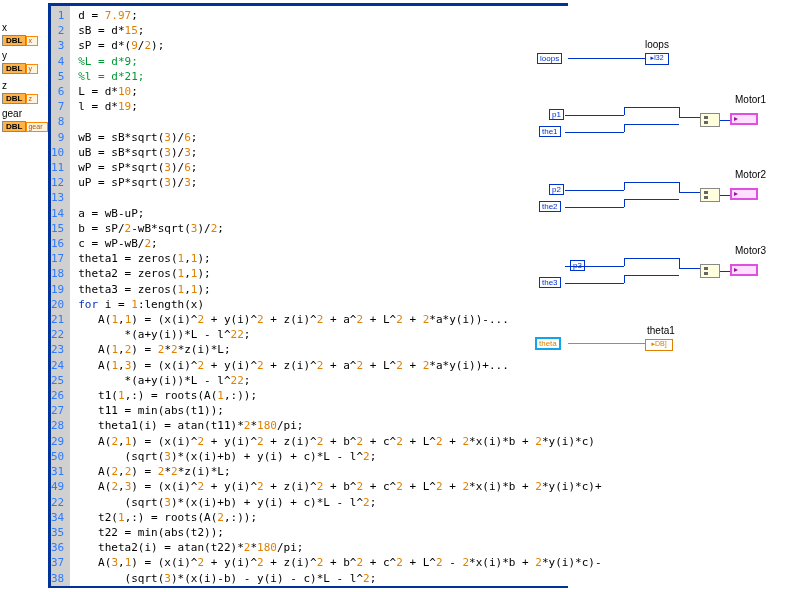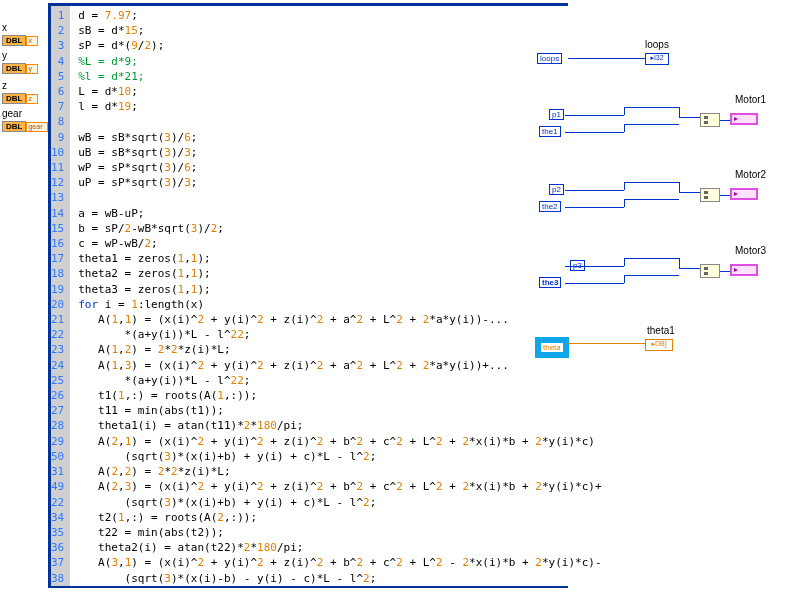--- a/index.html
+++ b/index.html
@@ -28,21 +28,21 @@
     .out-label { position: absolute; font-size: 10px; }
     .bundle { position: absolute; width: 20px; height: 14px; border: 1px solid #888; background: #ffd; }
     .bundle::before { content:""; position:absolute; left:3px; top:2px; width:4px; height:3px; background:#666; box-shadow: 0 5px 0 #666; }
     .motor-out { position: absolute; width: 28px; height: 12px; border: 2px solid #e050e0; background: #ffe0ff; }
     .motor-out::after { content:"▸"; font-size:8px; position:absolute; left:2px; top:-1px; color:#a0a; }
     
     .i32-box { position:absolute; width:24px; height:12px; border:1px solid #0033cc; font-size:7px; text-align:center; color:#0033cc; }
     .i32-box::before { content:"▸I32"; }
     .theta-out { position:absolute; width:28px; height:12px; border:1px solid #e08000; color:#e08000; font-size:7px; text-align:center;}
     .theta-out::before { content:"▸DB]"; }
-    .orange-tunnel { position:absolute; border:6px solid #0ea5e9; color:#e08000; font-size:8px; padding:0 2px; background:#fff;}
+    .orange-tunnel { position:absolute; border:2px solid #0ea5e9; color:#e08000; font-size:8px; padding:0 2px; background:#fff;}
   </style>
 </head>
 <body>
 
 <div class="terminal" style="left:2px; top:22px;">
   <span class="terminal-label">x</span>
   <span class="dbl-box">DBL</span><span class="dbl-pin">x</span>
 </div>
 <div class="terminal" style="left:2px; top:50px;">
   <span class="terminal-label">y</span>
@@ -102,21 +102,21 @@
     <div class="code" id="code"><div>d = <span class="c-num">7.97</span>;</div><div>sB = d*<span class="c-num">15</span>;</div><div>sP = d*(<span class="c-num">9</span>/<span class="c-num">2</span>);</div><div><span class="c-cm">%L = d*9;</span></div><div><span class="c-cm">%l = d*21;</span></div><div>L = d*<span class="c-num">10</span>;</div><div>l = d*<span class="c-num">19</span>;</div><div>&nbsp;</div><div>wB = sB*sqrt(<span class="c-num">3</span>)/<span class="c-num">6</span>;</div><div>uB = sB*sqrt(<span class="c-num">3</span>)/<span class="c-num">3</span>;</div><div>wP = sP*sqrt(<span class="c-num">3</span>)/<span class="c-num">6</span>;</div><div>uP = sP*sqrt(<span class="c-num">3</span>)/<span class="c-num">3</span>;</div><div>&nbsp;</div><div>a = wB-uP;</div><div>b = sP/<span class="c-num">2</span>-wB*sqrt(<span class="c-num">3</span>)/<span class="c-num">2</span>;</div><div>c = wP-wB/<span class="c-num">2</span>;</div><div>theta1 = zeros(<span class="c-num">1</span>,<span class="c-num">1</span>);</div><div>theta2 = zeros(<span class="c-num">1</span>,<span class="c-num">1</span>);</div><div>theta3 = zeros(<span class="c-num">1</span>,<span class="c-num">1</span>);</div><div><span class="c-kw">for</span> i = <span class="c-num">1</span>:length(x)</div><div>   A(<span class="c-num">1</span>,<span class="c-num">1</span>) = (x(i)^<span class="c-num">2</span> + y(i)^<span class="c-num">2</span> + z(i)^<span class="c-num">2</span> + a^<span class="c-num">2</span> + L^<span class="c-num">2</span> + <span class="c-num">2</span>*a*y(i))-...</div><div>       *(a+y(i))*L - l^<span class="c-num">2</span><span class="c-num">2</span>;</div><div>   A(<span class="c-num">1</span>,<span class="c-num">2</span>) = <span class="c-num">2</span>*<span class="c-num">2</span>*z(i)*L;</div><div>   A(<span class="c-num">1</span>,<span class="c-num">3</span>) = (x(i)^<span class="c-num">2</span> + y(i)^<span class="c-num">2</span> + z(i)^<span class="c-num">2</span> + a^<span class="c-num">2</span> + L^<span class="c-num">2</span> + <span class="c-num">2</span>*a*y(i))+...</div><div>       *(a+y(i))*L - l^<span class="c-num">2</span><span class="c-num">2</span>;</div><div>   t1(<span class="c-num">1</span>,:) = roots(A(<span class="c-num">1</span>,:));</div><div>   t11 = min(abs(t1));</div><div>   theta1(i) = atan(t11)*<span class="c-num">2</span>*<span class="c-num">180</span>/pi;</div><div>   A(<span class="c-num">2</span>,<span class="c-num">1</span>) = (x(i)^<span class="c-num">2</span> + y(i)^<span class="c-num">2</span> + z(i)^<span class="c-num">2</span> + b^<span class="c-num">2</span> + c^<span class="c-num">2</span> + L^<span class="c-num">2</span> + <span class="c-num">2</span>*x(i)*b + <span class="c-num">2</span>*y(i)*c)</div><div>       (sqrt(<span class="c-num">3</span>)*(x(i)+b) + y(i) + c)*L - l^<span class="c-num">2</span>;</div><div>   A(<span class="c-num">2</span>,<span class="c-num">2</span>) = <span class="c-num">2</span>*<span class="c-num">2</span>*z(i)*L;</div><div>   A(<span class="c-num">2</span>,<span class="c-num">3</span>) = (x(i)^<span class="c-num">2</span> + y(i)^<span class="c-num">2</span> + z(i)^<span class="c-num">2</span> + b^<span class="c-num">2</span> + c^<span class="c-num">2</span> + L^<span class="c-num">2</span> + <span class="c-num">2</span>*x(i)*b + <span class="c-num">2</span>*y(i)*c)+</div><div>       (sqrt(<span class="c-num">3</span>)*(x(i)+b) + y(i) + c)*L - l^<span class="c-num">2</span>;</div><div>   t2(<span class="c-num">1</span>,:) = roots(A(<span class="c-num">2</span>,:));</div><div>   t22 = min(abs(t2));</div><div>   theta2(i) = atan(t22)*<span class="c-num">2</span>*<span class="c-num">180</span>/pi;</div><div>   A(<span class="c-num">3</span>,<span class="c-num">1</span>) = (x(i)^<span class="c-num">2</span> + y(i)^<span class="c-num">2</span> + z(i)^<span class="c-num">2</span> + b^<span class="c-num">2</span> + c^<span class="c-num">2</span> + L^<span class="c-num">2</span> - <span class="c-num">2</span>*x(i)*b + <span class="c-num">2</span>*y(i)*c)-</div><div>       (sqrt(<span class="c-num">3</span>)*(x(i)-b) - y(i) - c)*L - l^<span class="c-num">2</span>;</div></div>
   </div>
 </div>
 
 <div class="tunnel" style="left:537px; top:53px;">loops</div>
 <div class="tunnel" style="left:549px; top:109px;">p1</div>
 <div class="tunnel" style="left:539px; top:126px;text-align:center;">the1</div>
 <div class="tunnel" style="left:549px; top:184px;">p2</div>
 <div class="tunnel" style="left:539px; top:201px;">the2</div>
 <div class="tunnel" style="left:549px; top:260px;margin-left:21px;">p3</div>
-<div class="tunnel" style="left:539px; top:277px;font-weight:bold;">the3</div>
+<div class="tunnel" style="left:539px; top:277px;">the3</div>
 <div class="orange-tunnel" style="left:535px; top:337px;">theta</div>
 
 <span class="out-label" style="left:645px; top:39px;">loops</span>
 <div class="i32-box" style="left:645px; top:53px;"></div>
 <div class="wire wire-h" style="left:568px; top:58px; width:77px;"></div>
 
 <span class="out-label" style="left:735px; top:94px;">Motor1</span>
 <div class="bundle" style="left:700px; top:113px;"></div>
 <div class="motor-out" style="left:730px; top:113px;"></div>
 <div class="wire wire-h" style="left:565px; top:115px; width:59px;"></div>

